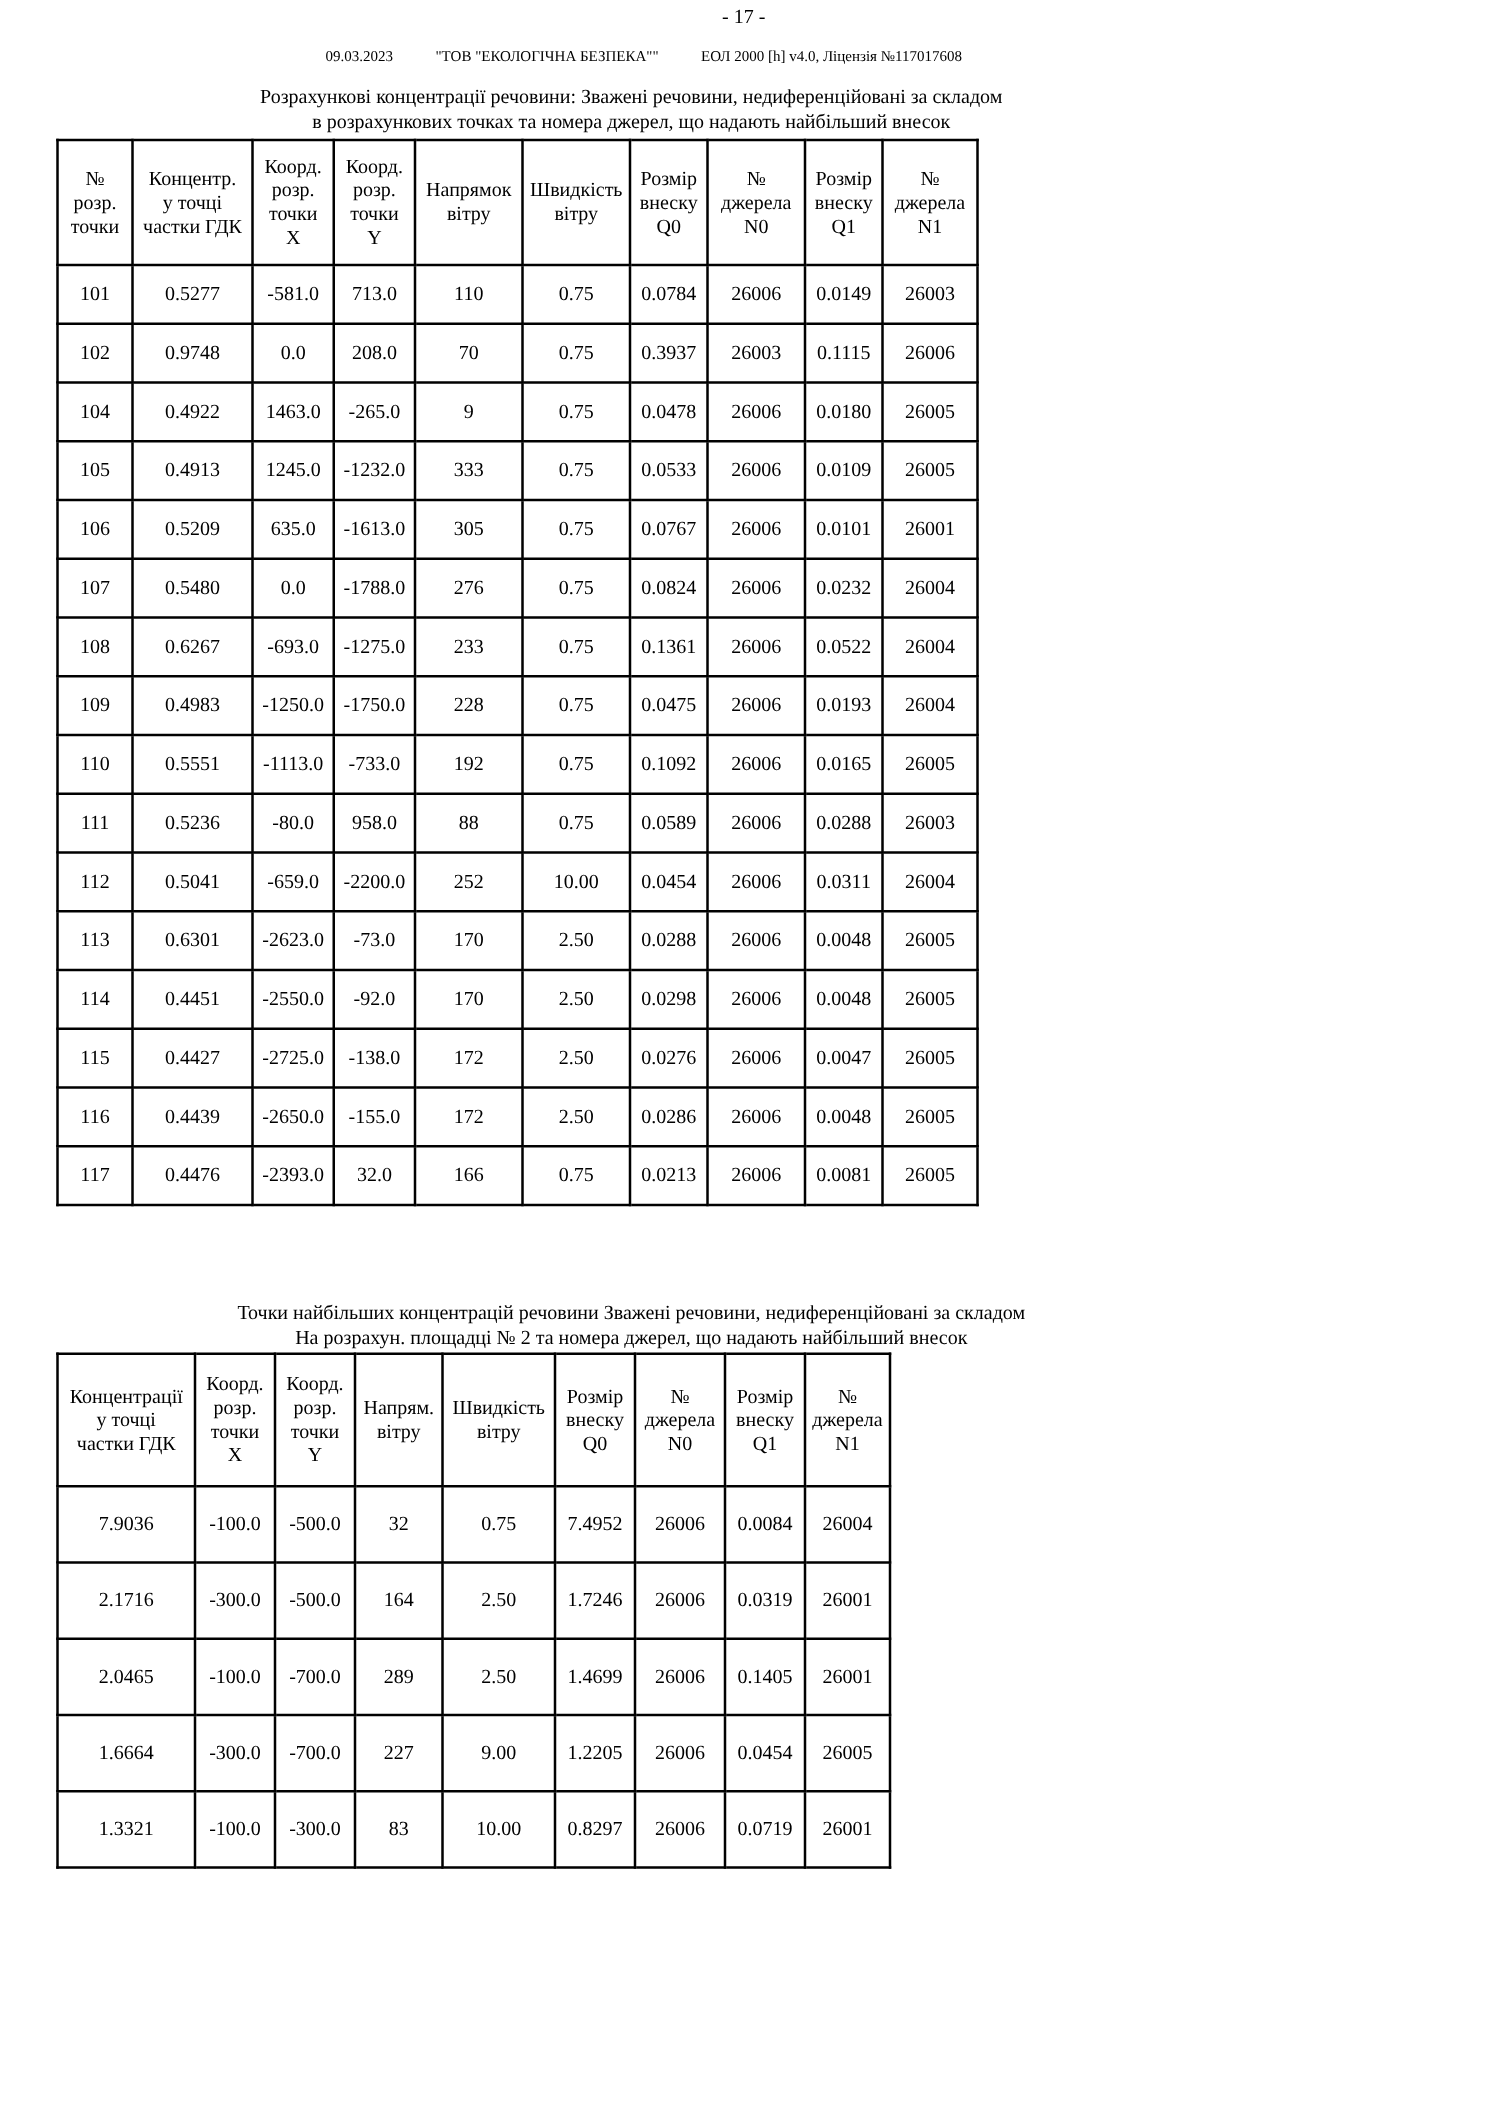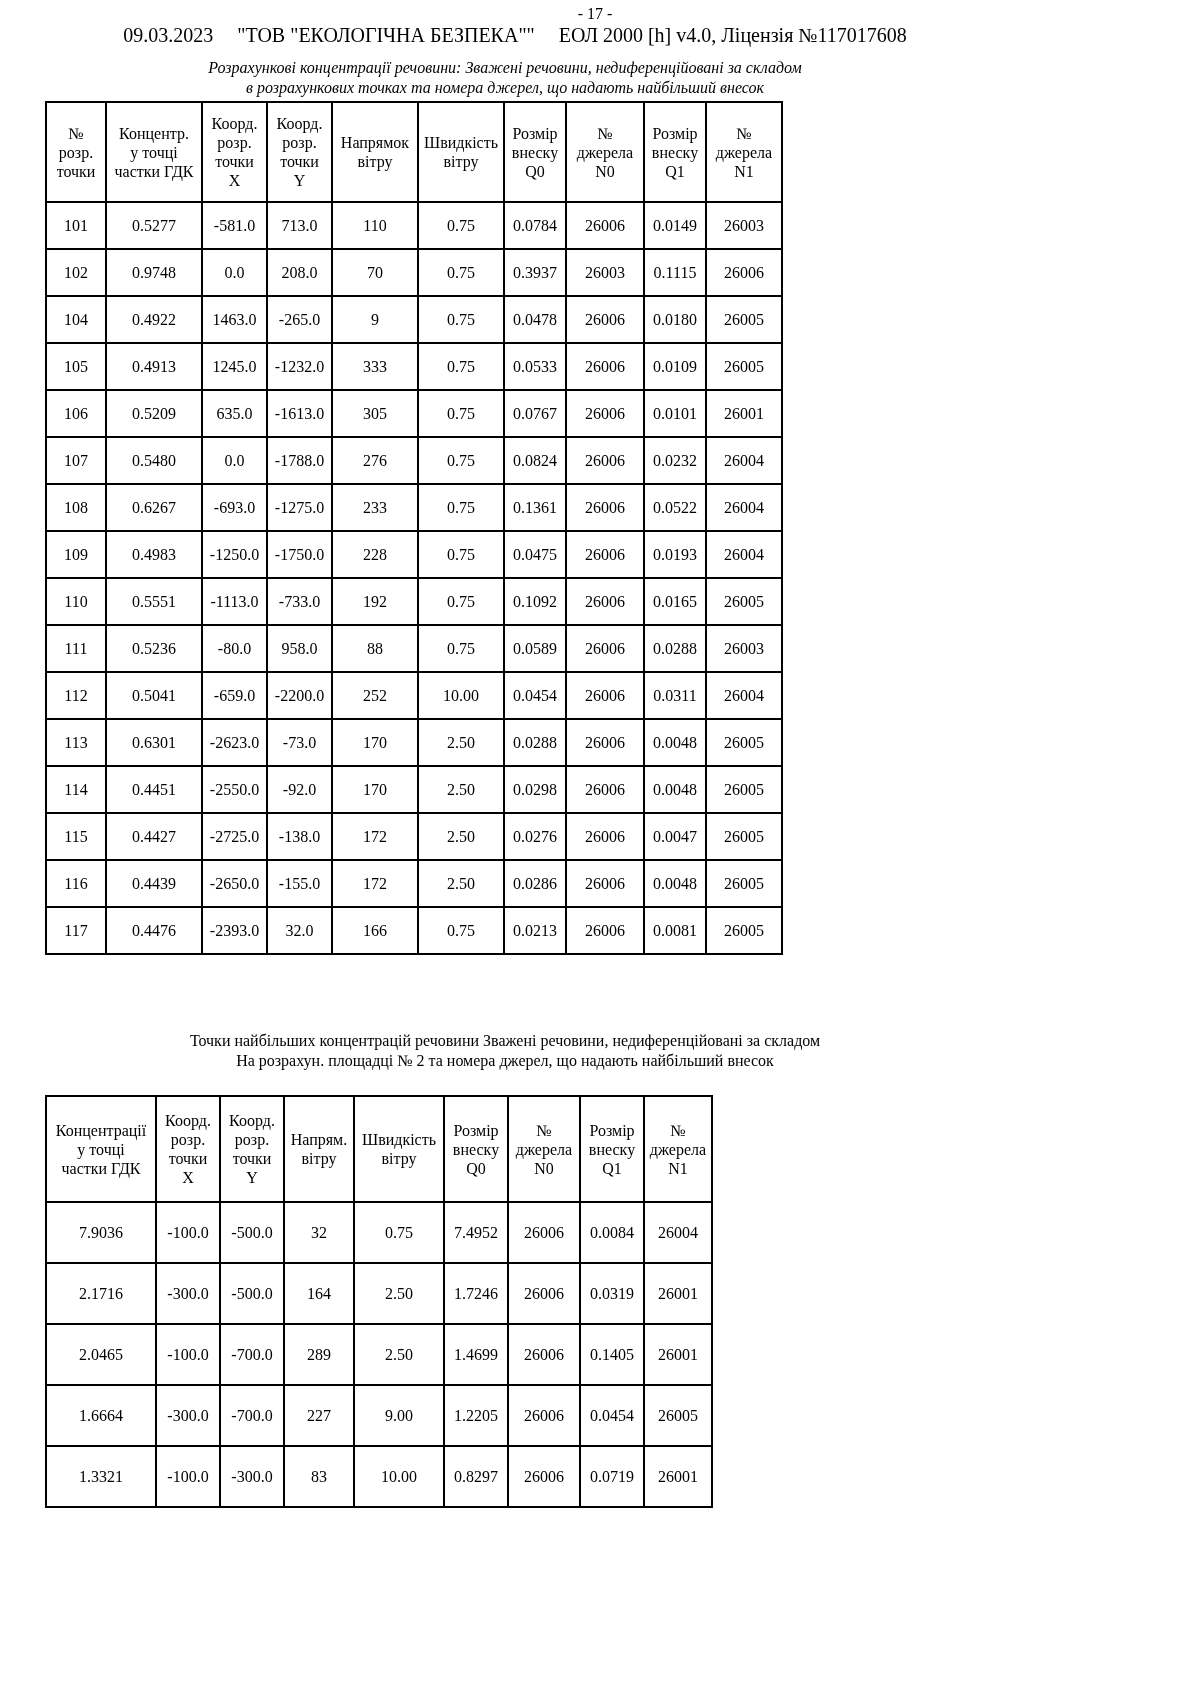--- a/index.html
+++ b/index.html
@@ -14,43 +14,43 @@
   }
   .page-number {
     padding-top: 5px;
     width: 1190px;
     text-align: center;
     font-size: 16px;
     line-height: 18px;
   }
   .doc-header {
     width: 1030px;
-    margin-top: 2px;
+    margin-top: 12px;
     display: flex;
     justify-content: center;
-    gap: 24px;
-    font-size: 20px;
+    gap: 34px;
+    font-size: 12px;
     line-height: 20px;
     white-space: nowrap;
   }
   .section-title {
     width: 1010px;
     text-align: center;
     font-size: 16px;
     line-height: 20px;
   }
-  .title-1 { margin-top: 13px; font-style: italic; }
+  .title-1 { margin-top: 13px; }
   .title-2 { margin-top: 76px; }
   table {
     border-collapse: collapse;
     margin-left: 45px;
     table-layout: fixed;
   }
   .tbl-1 { margin-top: 3px; }
-  .tbl-2 { margin-top: 24px; }
+  .tbl-2 { margin-top: 1px; }
   th, td {
     border: 2px solid #000000;
     text-align: center;
     vertical-align: middle;
     font-weight: normal;
     font-size: 16px;
     overflow: hidden;
   }
   th {
     white-space: pre-line;

